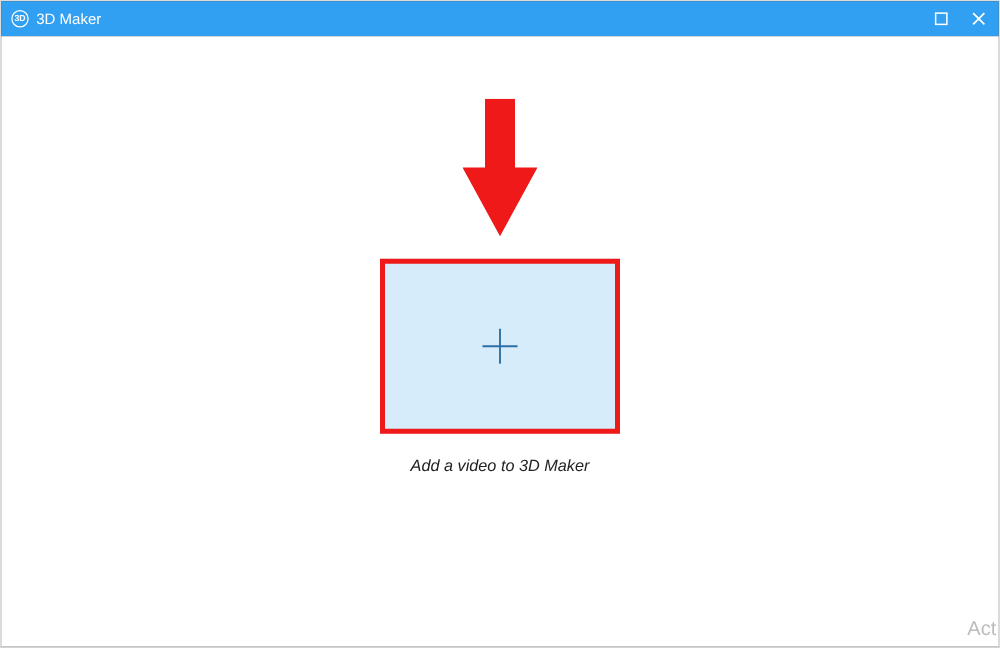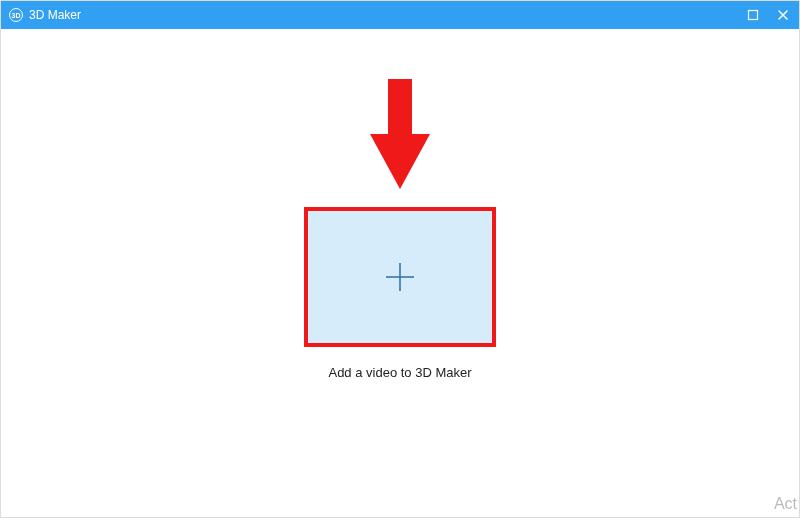--- a/index.html
+++ b/index.html
@@ -96,20 +96,21 @@
       color: #2b6fa3;
     }
     .helper-text {
       position: absolute;
       top: 336px;
       left: 50%;
       transform: translateX(-50%);
       font-size: 13px;
       color: #222222;
       text-align: center;
+      font-style: italic;
     }
     .watermark {
       position: absolute;
       right: 2px;
       bottom: 4px;
       color: #bcbcbc;
       font-size: 16px;
     }
   </style>
 </head>

